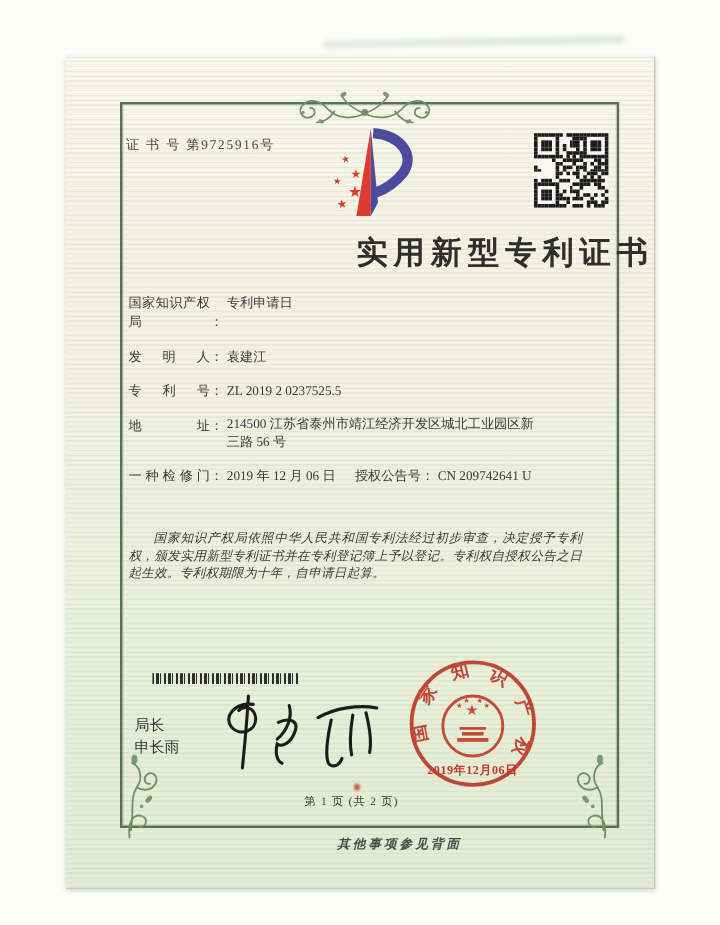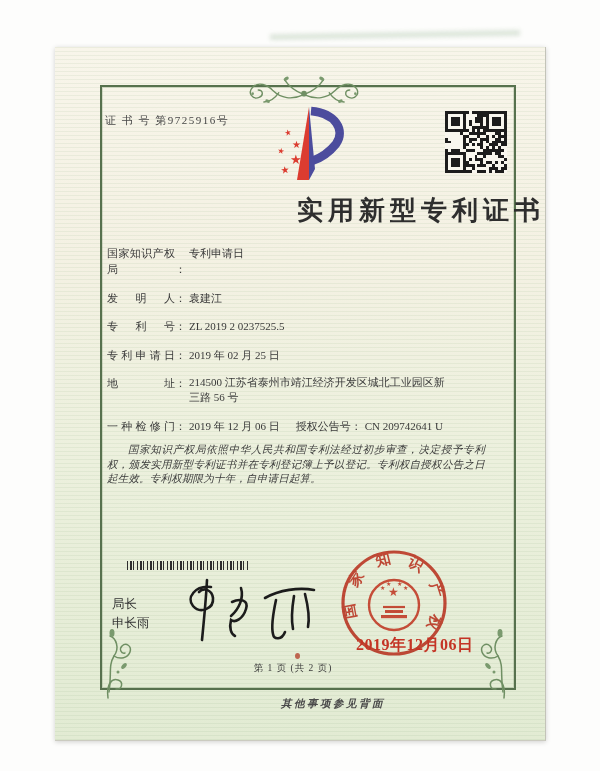--- a/index.html
+++ b/index.html
@@ -37,21 +37,21 @@
   .pair2{margin-left:16px;display:flex;}
   
   .body-text{position:absolute;left:52px;top:396px;width:378px;font-size:10.5px;line-height:14.5px;color:#3b3b3b;text-align:justify;font-style:italic;}
   .body-text p{margin:0;text-indent:2em;letter-spacing:.2px;}
   
   .barcode{position:absolute;left:72px;top:514px;width:122px;height:9px;
     background:repeating-linear-gradient(90deg,#2e2e2e 0 1.5px,transparent 1.5px 3px,#2e2e2e 3px 5.5px,transparent 5.5px 6.5px,#2e2e2e 6.5px 7.5px,transparent 7.5px 10px);}
   .director{position:absolute;left:57px;top:548px;font-family:"Liberation Sans","DejaVu Sans",sans-serif;font-size:12.5px;color:#333;line-height:19px;}
   .signature{position:absolute;left:122px;top:528px;width:150px;height:72px;}
   .seal{position:absolute;left:284px;top:501px;width:110px;height:110px;opacity:.9;mix-blend-mode:multiply;}
-  .seal-date{position:absolute;left:301px;top:588px;font-size:16px;font-weight:bold;color:#c43425;letter-spacing:.5px;white-space:nowrap;text-align:right;}
+  .seal-date{position:absolute;left:301px;top:588px;font-size:10px;font-weight:bold;color:#c43425;letter-spacing:.5px;white-space:nowrap;text-align:right;}
   .speck{position:absolute;left:240px;top:606px;width:5px;height:6px;background:#b5452f;border-radius:50%;filter:blur(.7px);opacity:.8;}
   .page-info{position:absolute;left:0;top:615px;width:476px;text-align:center;font-size:9.5px;color:#3c3c3c;letter-spacing:1px;}
   .footer-note{position:absolute;left:0;top:650px;width:476px;text-align:center;font-size:10.5px;color:#4a4a4a;letter-spacing:2.5px;font-style:italic;font-weight:600;margin-left:40px;}
 </style>
 </head>
 <body>
 
 <div id="shot">
   <div class="streak"></div>
 
@@ -358,24 +358,20 @@
       </div>
       <div class="frow">
         <span class="flabel"><span class="jt">发明人</span><span class="colon">：</span></span>
         <span class="fval">袁建江</span>
       </div>
       <div class="frow">
         <span class="flabel"><span class="jt">专利号</span><span class="colon">：</span></span>
         <span class="fval">ZL 2019 2 0237525.5</span>
       </div>
       <div class="frow">
-        <span class="flabel"><span class="jt">专利申请日</span><span class="colon">：</span></span>
-        <span class="fval">2019 年 02 月 25 日</span>
-      </div>
-      <div class="frow">
         <span class="flabel"><span class="jt">地址</span><span class="colon">：</span></span>
         <span class="fval fval-addr">214500 江苏省泰州市靖江经济开发区城北工业园区新三路 56 号</span>
       </div>
       <div class="frow">
         <span class="flabel"><span class="jt">一种检修门</span><span class="colon">：</span></span>
         <span class="fval">2019 年 12 月 06 日</span>
         <span class="pair2">
           <span>授权公告号</span>
             <span class="colon">：</span>
           <span class="fval">CN 209742641 U</span>

